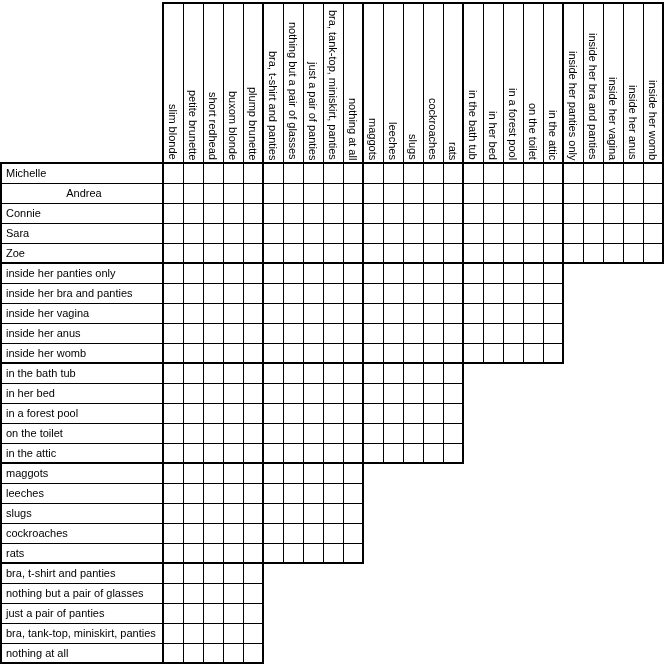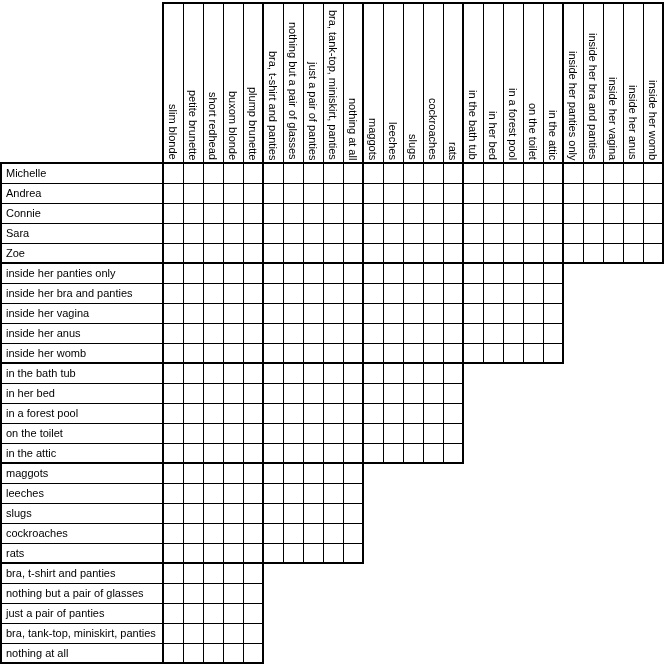--- a/index.html
+++ b/index.html
@@ -111,21 +111,21 @@
       </div>
       <div class="hcell" style="left: 623px; top: 3px; width: 20px; height: 160px;">
         <span>inside her anus</span>
       </div>
       <div class="hcell" style="left: 643px; top: 3px; width: 20px; height: 160px;">
         <span>inside her womb</span>
       </div>
     </div>
   <div id="row-labels">
       <div class="rlabel" style="left: 2px; top: 163px; width: 160px; height: 20px;">Michelle</div>
-      <div class="rlabel" style="left: 2px; top: 183px; width: 160px; height: 20px;">Andrea</div>
+      <div class="rlabel" style="left: 2px; top: 183px; width: 160px; height: 20px; text-align: center;">Andrea</div>
       <div class="rlabel" style="left: 2px; top: 203px; width: 160px; height: 20px;">Connie</div>
       <div class="rlabel" style="left: 2px; top: 223px; width: 160px; height: 20px;">Sara</div>
       <div class="rlabel" style="left: 2px; top: 243px; width: 160px; height: 20px;">Zoe</div>
       <div class="rlabel" style="left: 2px; top: 263px; width: 160px; height: 20px;">inside her panties only</div>
       <div class="rlabel" style="left: 2px; top: 283px; width: 160px; height: 20px;">inside her bra and panties</div>
       <div class="rlabel" style="left: 2px; top: 303px; width: 160px; height: 20px;">inside her vagina</div>
       <div class="rlabel" style="left: 2px; top: 323px; width: 160px; height: 20px;">inside her anus</div>
       <div class="rlabel" style="left: 2px; top: 343px; width: 160px; height: 20px;">inside her womb</div>
       <div class="rlabel" style="left: 2px; top: 363px; width: 160px; height: 20px;">in the bath tub</div>
       <div class="rlabel" style="left: 2px; top: 383px; width: 160px; height: 20px;">in her bed</div>

